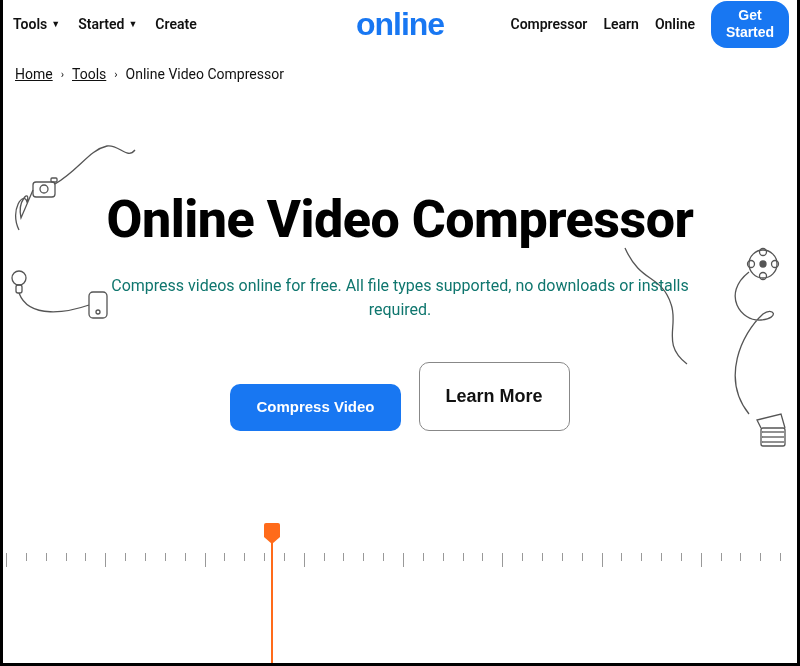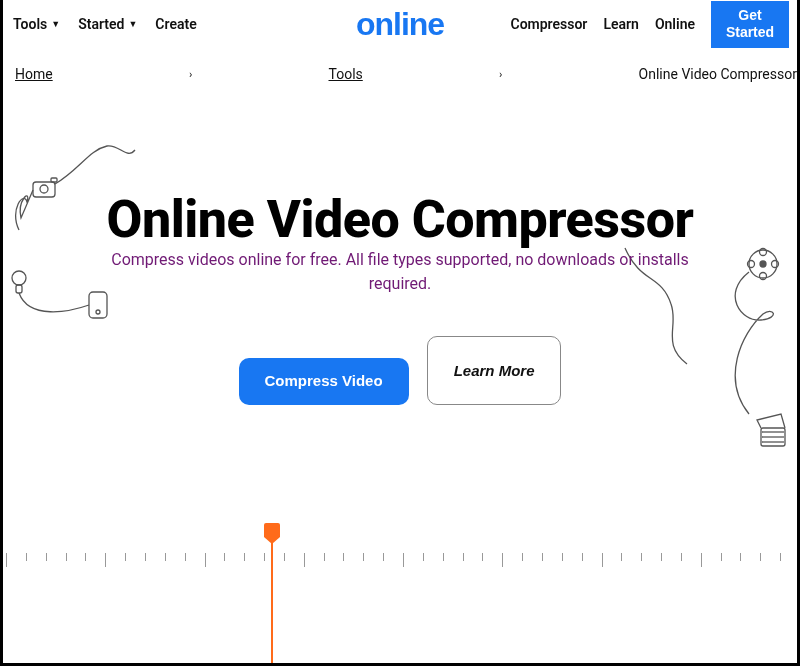--- a/index.html
+++ b/index.html
@@ -4,30 +4,30 @@
 <style>
 * { margin: 0; padding: 0; box-sizing: border-box; }
 body { font-family: -apple-system, BlinkMacSystemFont, "Segoe UI", Roboto, Helvetica, Arial, sans-serif; background: #fff; color: #000; width: 800px; height: 666px; overflow: hidden; position: relative; }
 .frame { border-left: 3px solid #000; border-right: 3px solid #000; border-bottom: 3px solid #000; width: 800px; height: 666px; position: relative; background: #fff; }
 .navbar { display: flex; align-items: center; justify-content: space-between; padding: 2px 8px 2px 10px; height: 48px; }
 .nav-left { display: flex; align-items: center; gap: 18px; }
 .nav-item { font-size: 14px; font-weight: 600; color: #111; display: flex; align-items: center; gap: 4px; cursor: pointer; }
 .caret { font-size: 9px; color: #111; }
 .logo { position: absolute; left: 50%; transform: translateX(-50%); top: 6px; font-family: "Trebuchet MS", "Segoe UI", sans-serif; font-weight: 700; font-size: 32px; color: #1877f2; letter-spacing: -1px; }
 .nav-right { display: flex; align-items: center; gap: 16px; }
-.btn-primary { background: #1877f2; color: #fff; border: none; border-radius: 0; padding: 6px 14px; font-size: 14px; font-weight: 600; line-height: 1.25; text-align: center; cursor: pointer; }
+.btn-primary { background: #1877f2; color: #fff; border: none; border-radius: 16px; padding: 6px 14px; font-size: 14px; font-weight: 600; line-height: 1.25; text-align: center; cursor: pointer; }
 .btn-primary.lg { padding: 14px 26px; font-size: 15px; border-radius: 10px; margin-top: 22px; }
-.btn-outline { background: #fff; color: #111; border: 1px solid #888; border-radius: 10px; padding: 14px 26px; font-size: 15px; font-weight: 600; cursor: pointer; font-style: italic; }
-.breadcrumb { display: flex; align-items: center; gap: 8px; padding: 18px 0 0 12px; font-size: 14px; justify-content: space-between; }
+.btn-outline { background: #fff; color: #111; border: 1px solid #888; border-radius: 10px; padding: 14px 26px; font-size: 18px; font-weight: 600; cursor: pointer; }
+.breadcrumb { display: flex; align-items: center; gap: 8px; padding: 18px 16px 0 12px; font-size: 14px; }
 .breadcrumb a { color: #111; text-decoration: underline; cursor: pointer; }
 .breadcrumb .chev { font-size: 11px; color: #111; }
 .breadcrumb .current { color: #111; }
 .hero { text-align: center; padding: 110px 60px 0 60px; position: relative; }
 .hero h1 { font-size: 52px; font-weight: 800; line-height: 1.08; letter-spacing: -0.5px; }
-.hero p { font-size: 16px; color: #701a75; line-height: 1.5; padding: 0 20px; }
+.hero p { margin-top: 26px; font-size: 16px; color: #0f766e; line-height: 1.5; padding: 0 20px; }
 .cta-row { margin-top: 40px; display: flex; justify-content: center; gap: 18px; }
 .decor-left { position: absolute; left: 6px; top: 140px; width: 150px; height: 220px; pointer-events: none; }
 .decor-right { position: absolute; right: 6px; top: 244px; width: 170px; height: 230px; pointer-events: none; }
 .timeline { position: absolute; bottom: 0; left: 3px; right: 3px; height: 170px; }
 .ruler { position: absolute; top: 60px; left: 0; right: 0; height: 18px; }
 .tick { position: absolute; top: 0; width: 1px; height: 8px; background: #999; }
 .tick.tall { height: 14px; }
 .playhead { position: absolute; top: 38px; left: 265px; width: 2px; height: 132px; background: #ff6b1a; }
 .playhead-head { position: absolute; top: 30px; left: 258px; width: 16px; height: 14px; background: #ff6b1a; border-radius: 2px 2px 0 0; }
 .playhead-head:after { content: ""; position: absolute; bottom: -7px; left: 0; width: 0; height: 0; border-left: 8px solid transparent; border-right: 8px solid transparent; border-top: 7px solid #ff6b1a; }

